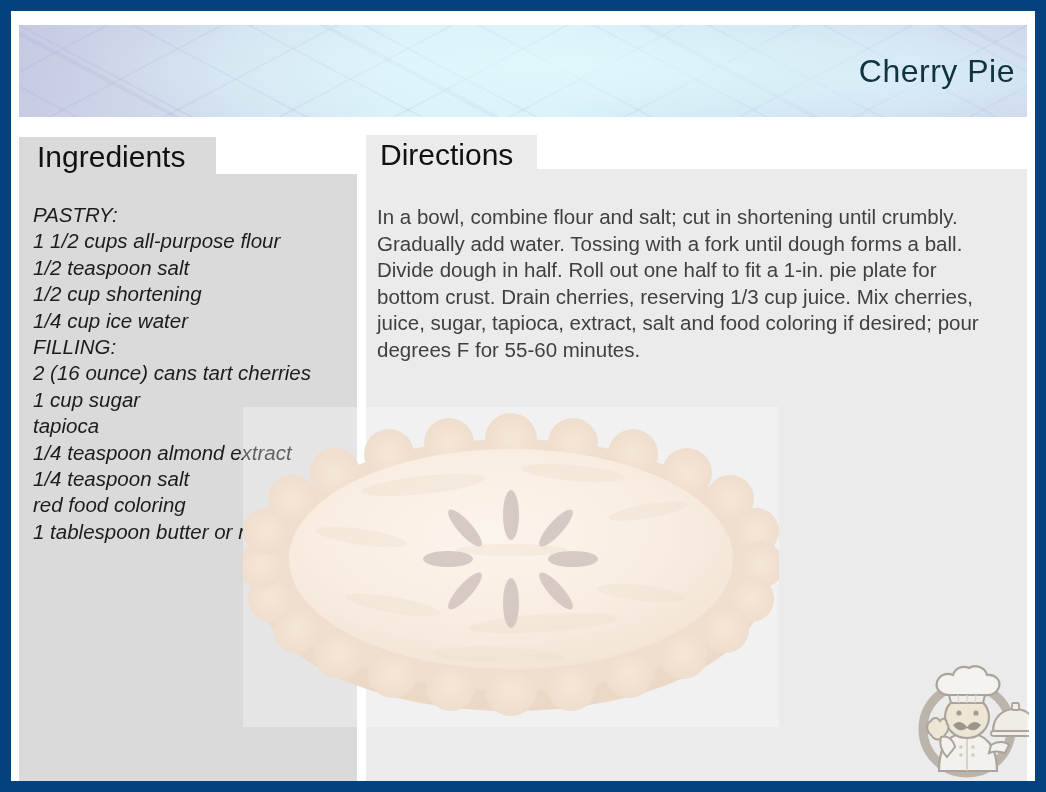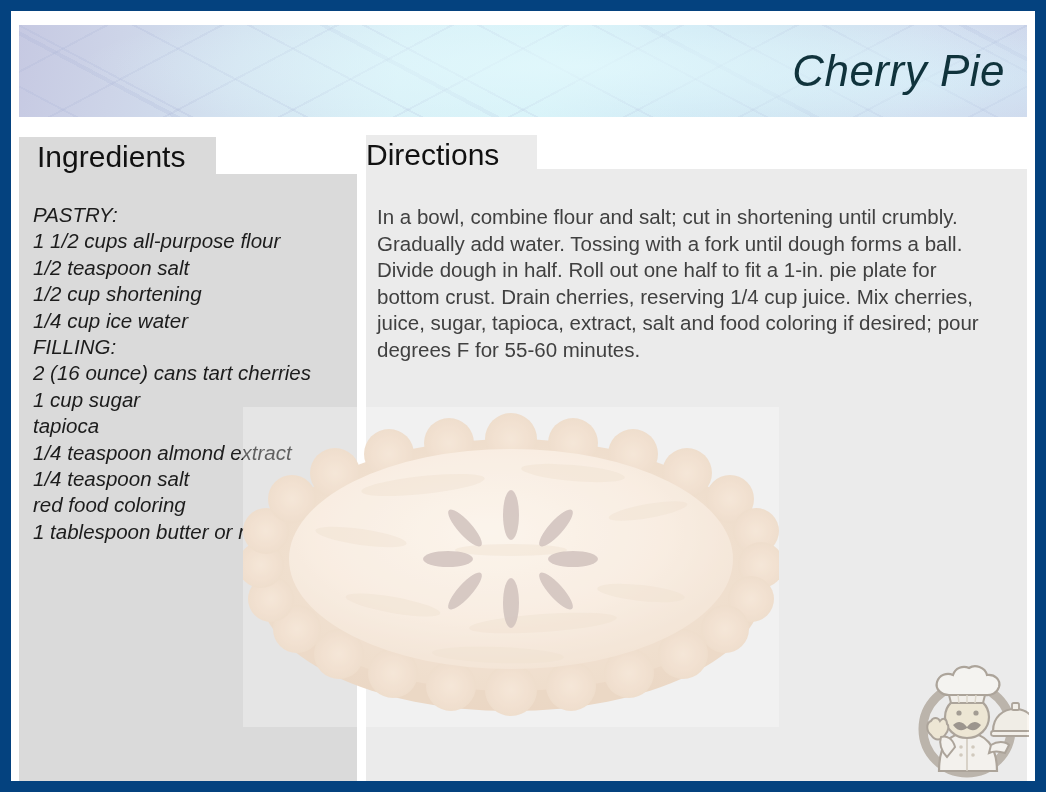--- a/index.html
+++ b/index.html
@@ -83,29 +83,28 @@
   #banner-overlay-light {
     position: absolute;
     left: 0; top: 0; right: 0; bottom: 0;
     background:
       radial-gradient(ellipse 70% 110% at 55% 45%, rgba(226,248,252,0.85) 0%, rgba(226,248,252,0.0) 70%),
       radial-gradient(ellipse 50% 80% at 88% 60%, rgba(214,240,250,0.55) 0%, rgba(214,240,250,0.0) 75%);
     pointer-events: none;
   }
   #recipe-title {
     position: absolute;
-    right: 22px;
+    right: 12px;
     top: 50%;
     transform: translateY(-50%);
-    font-size: 44px;
+    font-size: 32px;
     line-height: 1;
     color: #10333c;
     letter-spacing: 0.5px;
     white-space: nowrap;
-    font-style: italic;
   }
 
   
   .panel {
     position: absolute;
   }
   #ingredients-panel-body {
     left: 8px;
     top: 163px;
     width: 338px;
@@ -134,20 +133,21 @@
     height: 40px;
     background: #dadada;
     padding-left: 18px;
   }
   #directions-tab {
     left: 355px;
     top: 124px;
     width: 171px;
     height: 40px;
     background: #ebebeb;
+    padding-left: 14px;
   }
   .section-title {
     font-size: 30px;
     line-height: 1;
     color: #111111;
     white-space: nowrap;
   }
 
   
   #ingredients-list {
@@ -248,21 +248,21 @@
         <div class="ing-line">1/4 teaspoon almond extract</div>
         <div class="ing-line">1/4 teaspoon salt</div>
         <div class="ing-line">red food coloring</div>
         <div class="ing-line">1 tablespoon butter or margarine</div>
       </div>
 
     <div id="directions-text">
         <div class="dir-line">In a bowl, combine flour and salt; cut in shortening until crumbly.</div>
         <div class="dir-line">Gradually add water. Tossing with a fork until dough forms a ball.</div>
         <div class="dir-line">Divide dough in half. Roll out one half to fit a 1-in. pie plate for</div>
-        <div class="dir-line">bottom crust. Drain cherries, reserving 1/4 cup juice. Mix cherries,</div>
+        <div class="dir-line">bottom crust. Drain cherries, reserving 1/3 cup juice. Mix cherries,</div>
         <div class="dir-line">juice, sugar, tapioca, extract, salt and food coloring if desired; pour</div>
         <div class="dir-line">degrees F for 55-60 minutes.</div>
       </div>
 
     <svg id="pie-image" viewBox="0 0 536 320">
       <defs>
         <radialGradient id="crustGrad" cx="45%" cy="38%" r="70%">
           <stop offset="0%" stop-color="#faf0e4"></stop>
           <stop offset="55%" stop-color="#f6e6d6"></stop>
           <stop offset="100%" stop-color="#ecd6c0"></stop>

